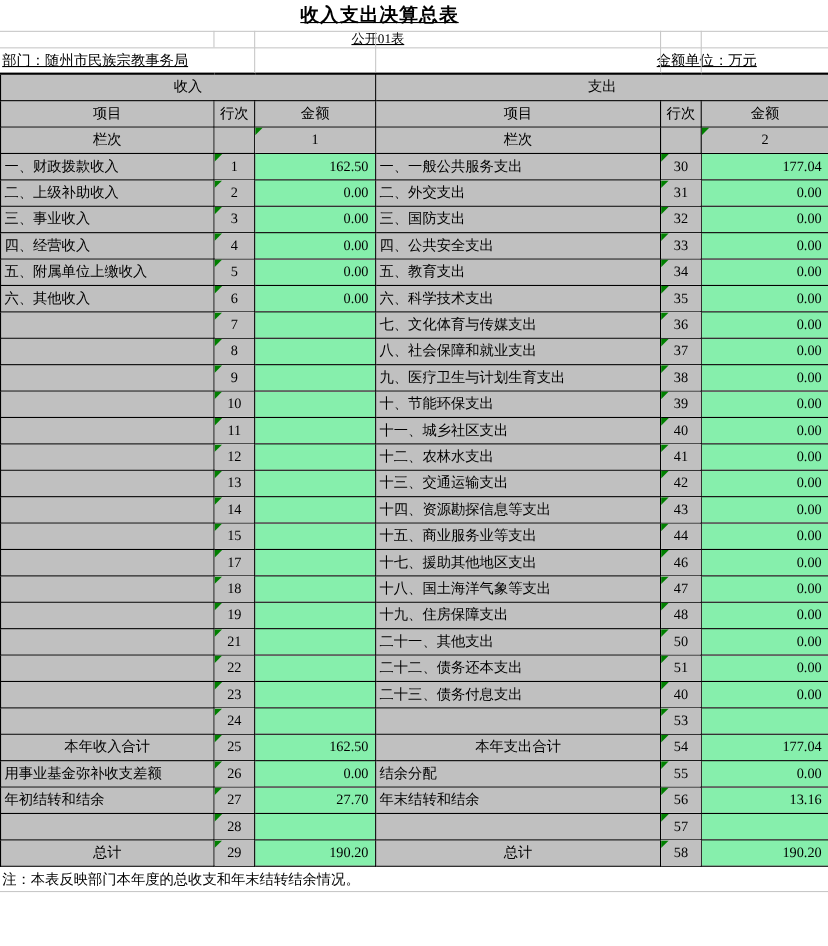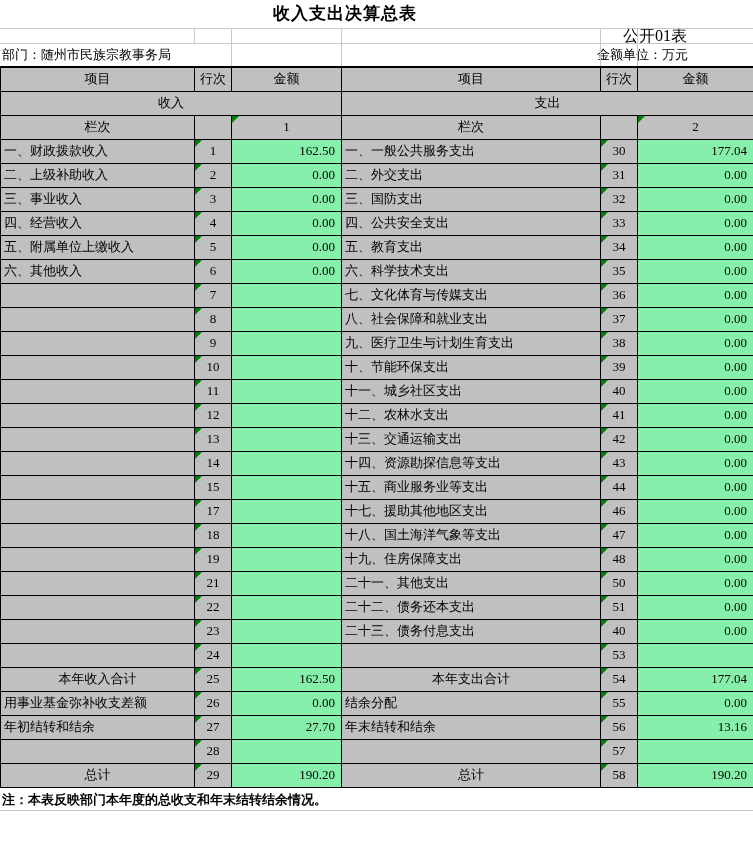--- a/index.html
+++ b/index.html
@@ -17,28 +17,28 @@
   }
   .sheet{
     position:relative;
     width:753px;
     height:860px;
     background:#fff;
     font-size:13px;
     overflow:hidden;
   }
   
-  .top{position:relative;width:690px;height:66px;}
+  .top{position:relative;width:690px;height:66px;text-decoration:underline;}
   .title-row{
     height:28px;line-height:28px;text-align:center;
     font-size:17px;font-weight:bold;letter-spacing:1px;
   }
   .code-row{
-    height:15px;line-height:15px;text-align:right;
-    font-size:16px;padding-right:3px;
+    height:15px;line-height:15px;text-align:center;
+    font-size:12px;padding-right:3px;
   }
   .dept-row{
     height:23px;line-height:23px;
     display:flex;justify-content:space-between;
     font-size:13px;padding:0 2px;
   }
   .gl{position:absolute;background:var(--gridline);}
   .gl-h{height:1px;left:0;width:753px;}
   .gl-v{width:1px;}
   
@@ -67,21 +67,20 @@
     position:absolute;left:0;top:0;width:0;height:0;display:block;
     border-top:7px solid var(--error-flag-green);
     border-right:7px solid transparent;
   }
   
   .note-row{
     height:23px;line-height:23px;
     padding-left:2px;font-size:13px;
     border-bottom:1px solid var(--gridline);
     text-align:left;
-    font-weight:bold;
   }
 </style>
 </head>
 <body>
 
 <div class="sheet">
 
   <div class="top">
     <div class="title-row">收入支出决算总表</div>
     <div class="code-row">公开01表</div>
@@ -103,30 +102,30 @@
     <colgroup>
       <col style="width:194px">
         <col style="width:37px">
         <col style="width:110px">
       <col style="width:259px">
         <col style="width:37px">
         <col style="width:116px">
     </colgroup>
     <thead>
       <tr>
+        <td colspan="3" class="g ac">收入</td>
+        <td colspan="3" class="g ac">支出</td>
+      </tr>
+      <tr>
         <td class="g ac">项目</td>
         <td class="g ac">行次</td>
         <td class="g ac">金额</td>
         <td class="g ac">项目</td>
         <td class="g ac">行次</td>
         <td class="g ac">金额</td>
-      </tr>
-      <tr>
-        <td colspan="3" class="g ac">收入</td>
-        <td colspan="3" class="g ac">支出</td>
       </tr>
       <tr>
         <td class="g ac">栏次</td>
         <td class="g"></td>
         <td class="g ac rel"><i class="tri"></i><span>1</span></td>
         <td class="g ac">栏次</td>
         <td class="g"></td>
         <td class="g ac rel"><i class="tri"></i><span>2</span></td>
       </tr>
     </thead>

